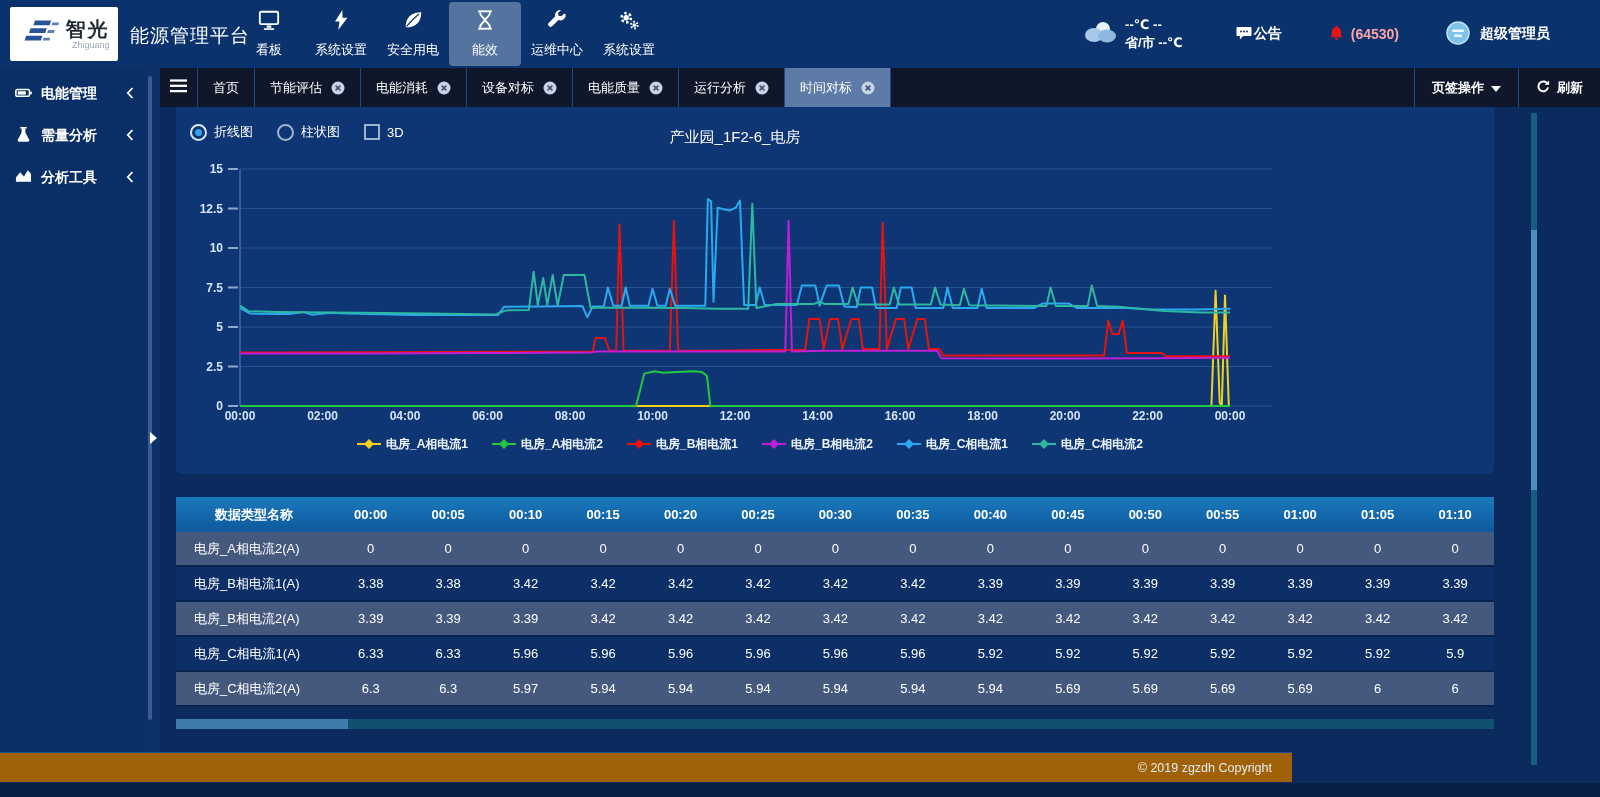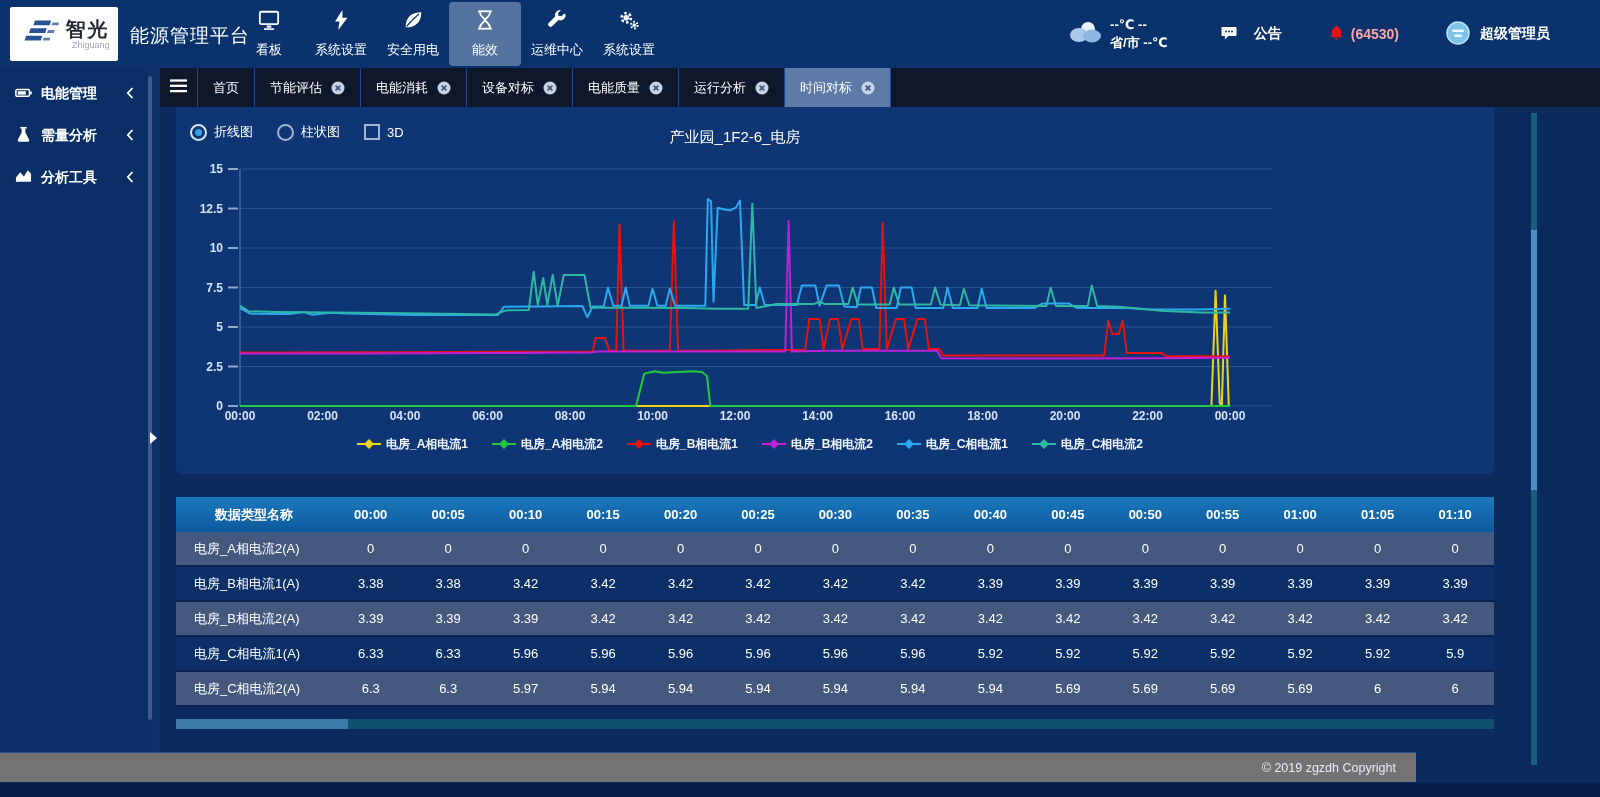--- a/index.html
+++ b/index.html
@@ -16,21 +16,21 @@
   #topnav { position:absolute; left:233px; top:0; height:68px; display:flex; }
   .nav-item { width:72px; height:64px; margin-top:2px; display:flex; flex-direction:column; align-items:center;
               justify-content:center; gap:10px; color:#fff; cursor:pointer; border-radius:4px; }
   .nav-item.active { background:#54749f; }
   .nav-item .nicon { height:22px; display:flex; align-items:center; }
   .nav-item .nicon svg { width:22px; height:22px; }
   .nav-label { font-size:13px; }
   .header-right { position:absolute; right:50px; top:0; height:68px; display:flex; align-items:center; color:#fff; }
   .weather { display:flex; align-items:center; gap:7px; margin-right:52px; }
   .weather-texts { font-size:13px; font-weight:bold; line-height:18px; white-space:nowrap; }
-  .notice { display:flex; align-items:center; gap:16px; font-size:14px; font-weight:bold; margin-right:46px; cursor:pointer; }
+  .notice { display:flex; align-items:center; gap:1px; font-size:14px; font-weight:bold; margin-right:46px; cursor:pointer; }
   .alarm { display:flex; align-items:center; gap:6px; color:#fca5a5; font-size:14px; font-weight:bold; margin-right:46px; cursor:pointer; }
   .user { display:flex; align-items:center; gap:9px; font-size:14px; font-weight:bold; cursor:pointer; }
   
   .sidebar { position:absolute; left:0; top:68px; width:146px; height:713px; background:#0a2f66; }
   .side-item { height:42px; display:flex; align-items:center; gap:9px; padding:0 12px 0 15px; color:#fff; cursor:pointer; }
   .side-item:first-child { margin-top:5px; }
   .side-label { font-size:14px; font-weight:bold; flex:1; }
   .side-divider { position:absolute; left:146px; top:68px; width:14px; height:713px; background:#0c3168; }
   .side-divider .rail { position:absolute; left:2px; top:8px; width:4px; height:644px; background:#3d5c8f; border-radius:2px; }
   .divider-toggle { position:absolute; left:4px; top:364px; width:0; height:0;
@@ -66,21 +66,21 @@
   table.data th { height:33px; background:linear-gradient(#1b79bd,#0d599c); color:#fff; font-size:13px; font-weight:bold; }
   table.data th.namecol { width:154px; }
   table.data td { height:31px; color:#fff; font-size:13px; text-align:center; }
   tr.row-dark { background:#0b2f66; }
   tr.row-light { background:#45597e; }
   table.data tbody tr { border-bottom:2px solid #09234f; }
   td.rowname { text-align:left !important; padding-left:18px; }
   .hscroll { position:absolute; left:0; top:222px; width:1318px; height:10px; background:#0f516e; }
   .hscroll-thumb { position:absolute; left:0; top:0; width:172px; height:10px; background:#3e7ba8; cursor:pointer; }
   
-  .footer { position:absolute; left:0; top:752px; width:1416px; height:30px; background:#737373; border-top:1px solid #25508f;
+  .footer { position:absolute; left:0; top:752px; width:1292px; height:30px; background:#a16207; border-top:1px solid #25508f;
             color:#e4ecf8; font-size:12.5px; display:flex; align-items:center; justify-content:flex-end;
             padding-right:20px; box-sizing:border-box; z-index:6; }
   .bottom-strip { position:absolute; left:0; top:783px; width:1600px; height:14px; background:#081f47; z-index:6; }
   .vscroll-track { position:absolute; left:1531px; top:113px; width:6px; height:652px; background:#155f80; z-index:4; }
   .vscroll-thumb { position:absolute; left:1531px; top:230px; width:6px; height:260px; background:#4a8fc0; z-index:4; cursor:pointer; }
 </style>
 </head>
 <body>
 
 <div id="app">
@@ -314,20 +314,39 @@
         <div class="tab active">
           <span>时间对标</span>
           <span class="tab-close">
             <svg width="14" height="14" viewBox="0 0 14 14">
               <circle cx="7" cy="7" r="6.5" fill="#c8d4e6"></circle>
               <path d="M4.6 4.6 L9.4 9.4 M9.4 4.6 L4.6 9.4" stroke="#40557a" stroke-width="1.6"></path>
             </svg>
           </span>
         </div>
       </div>
+    <div class="tab-actions">
+      <div class="tab-action">
+        <span>页签操作</span>
+        <span>
+          <svg width="10" height="6" viewBox="0 0 10 6">
+              <path d="M0 0 h10 L5 6 Z" fill="#fff"></path>
+            </svg>
+        </span>
+      </div>
+      <div class="tab-action">
+        <span>
+          <svg width="14" height="14" viewBox="0 0 16 16">
+            <path d="M13.4 6 A5.6 5.6 0 1 0 13.8 9.6" fill="none" stroke="#fff" stroke-width="2.2"></path>
+            <path d="M15 1.6 v5 h-5 Z" fill="#fff"></path>
+          </svg>
+        </span>
+        <span>刷新</span>
+      </div>
+    </div>
   </div>
 
   <div class="content">
 
     <div class="chart-panel">
       <div class="controls">
         <label class="ctrl">
           <span class="radio sel"></span>
           <span>折线图</span>
         </label>

